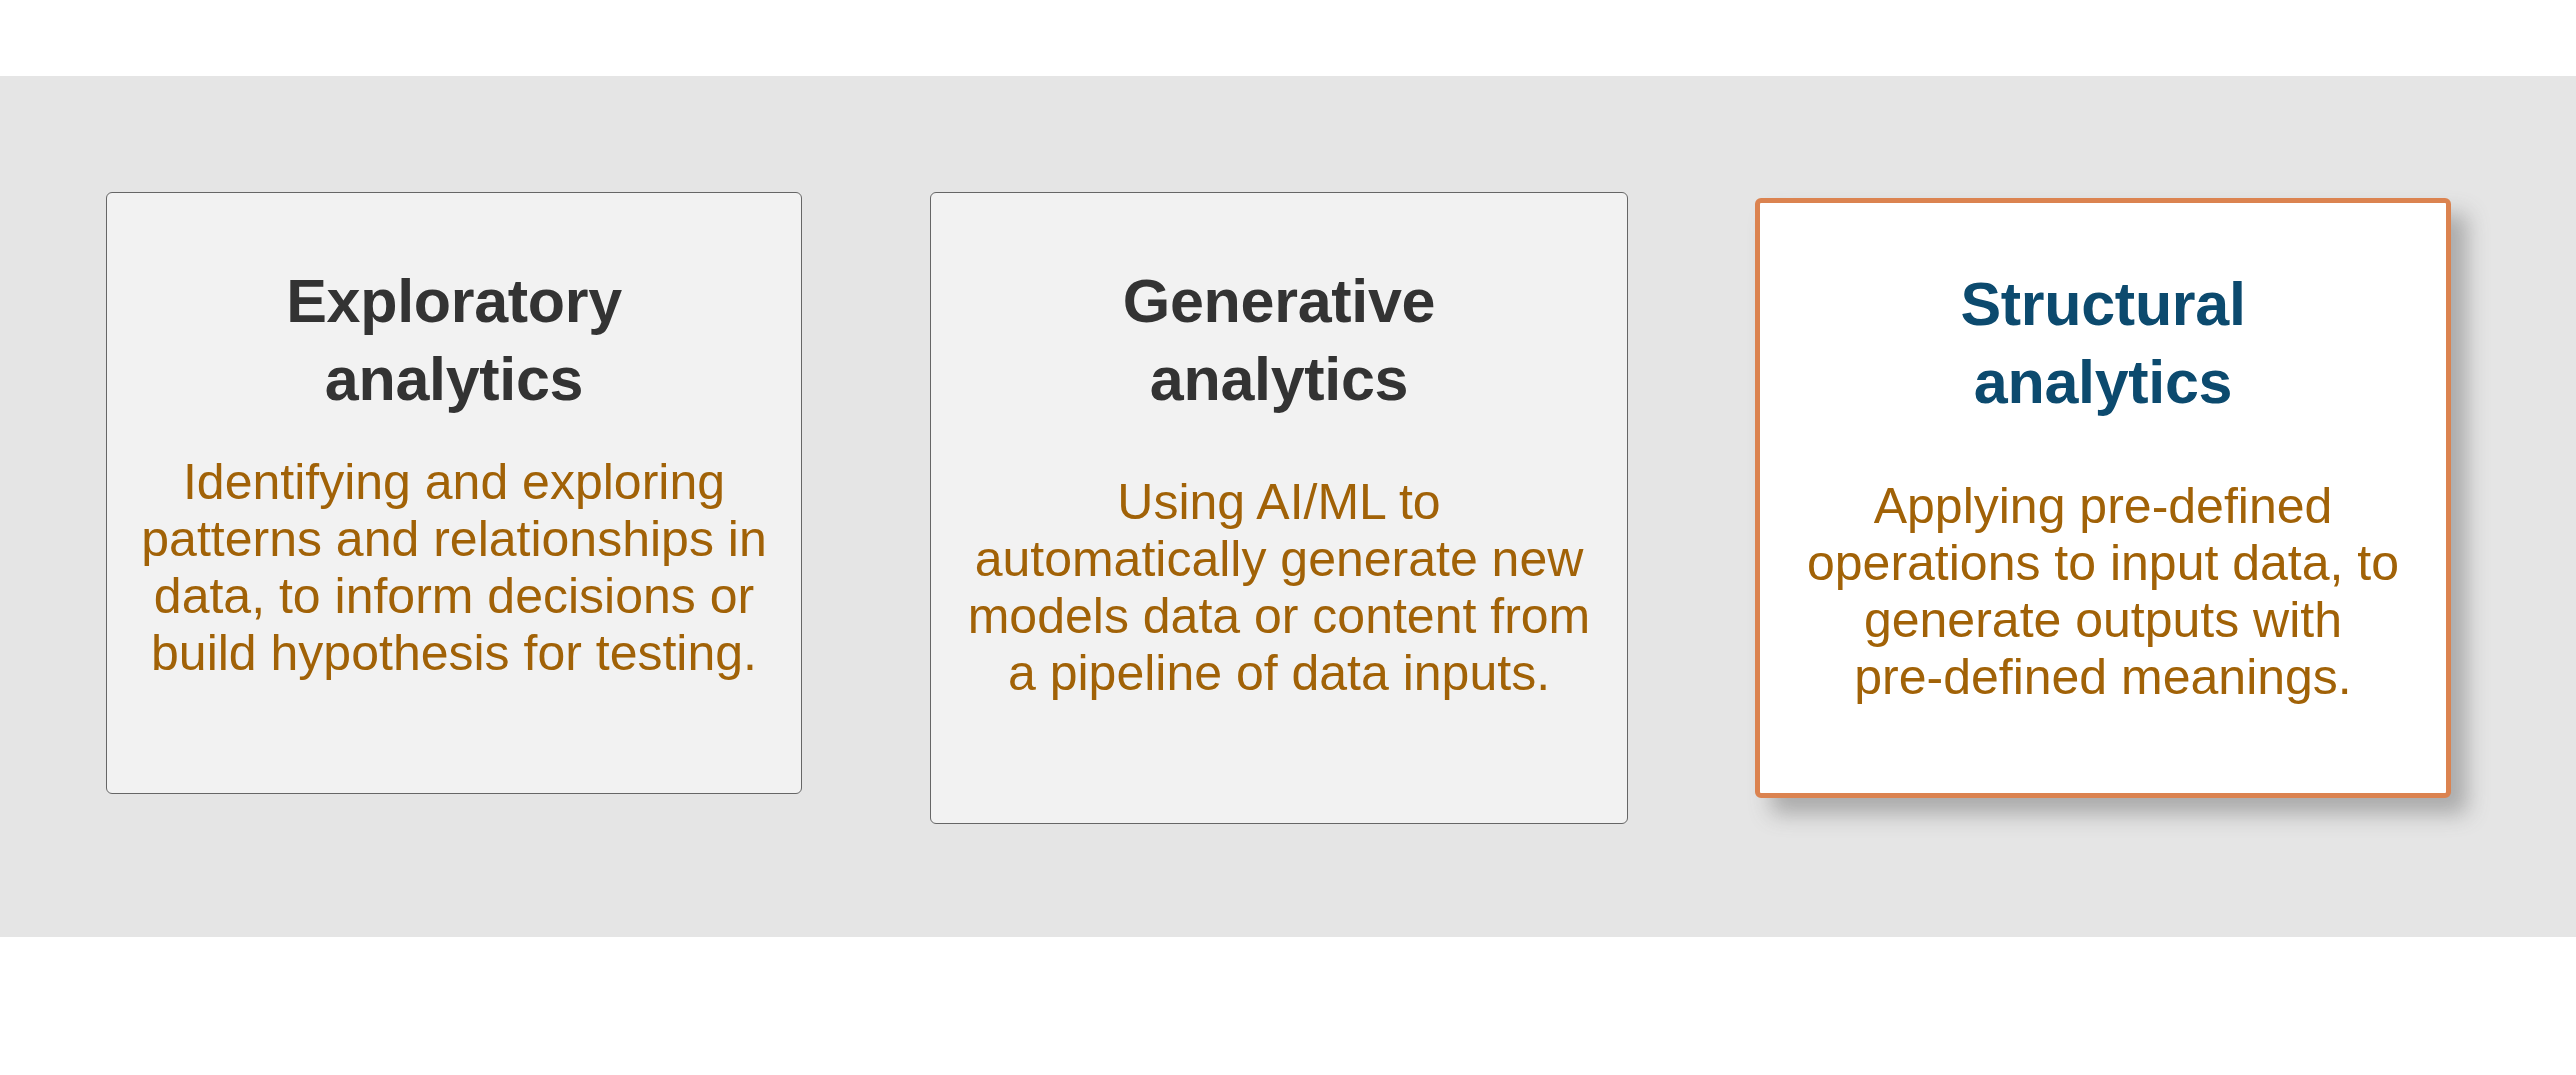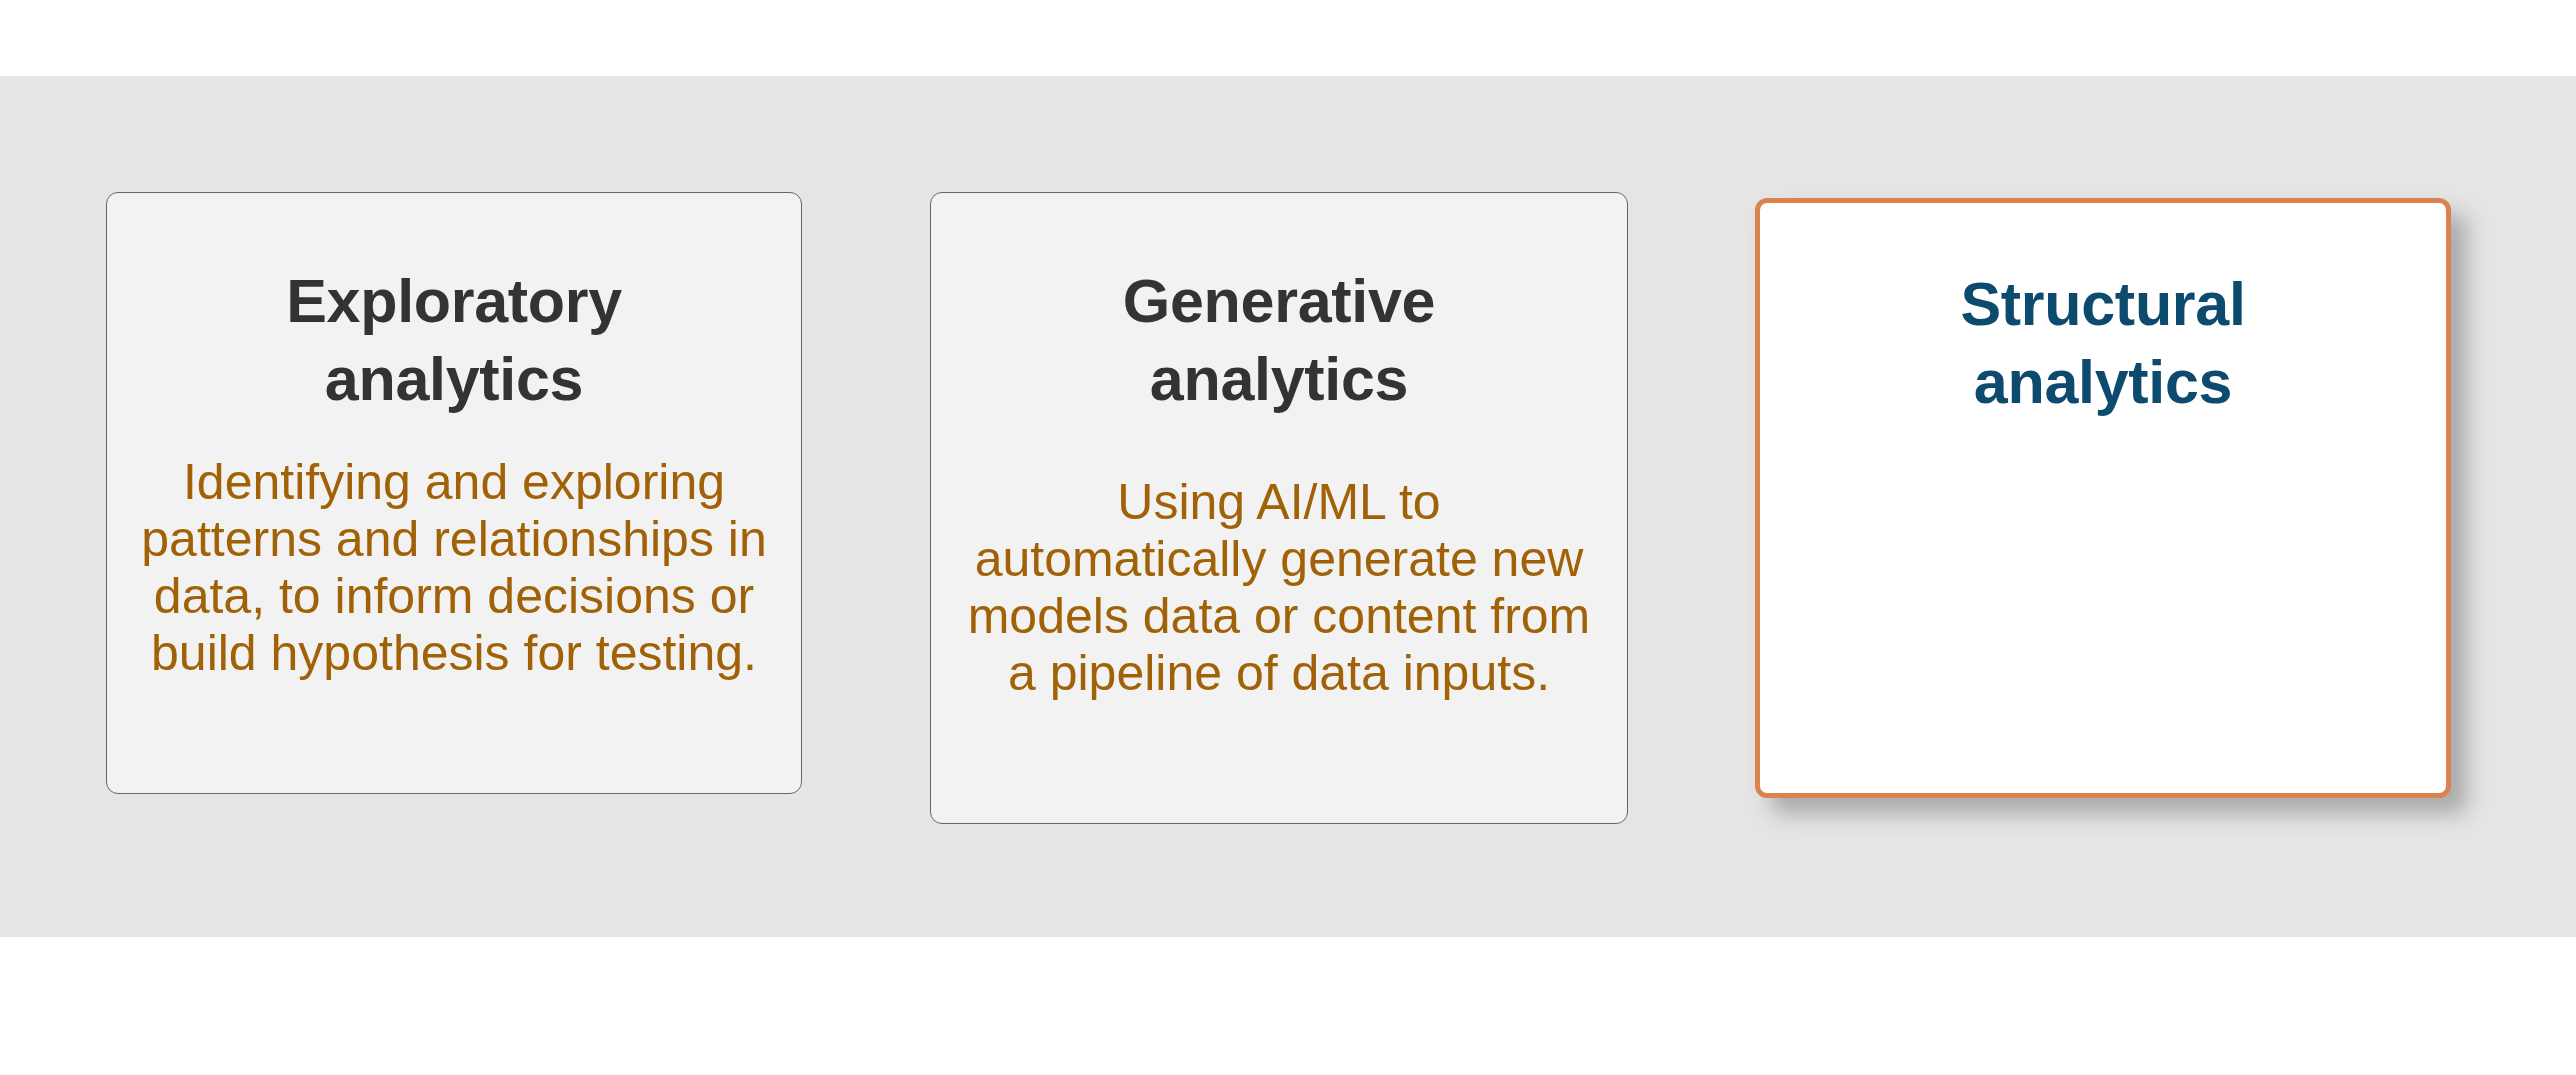--- a/index.html
+++ b/index.html
@@ -28,21 +28,21 @@
     top: 76px;
     width: 2576px;
     height: 861px;
     background: #e5e5e5;
   }
 
   
   .card {
     position: absolute;
     box-sizing: border-box;
-    border-radius: 12px;
+    border-radius: 6px;
     text-align: center;
     overflow: hidden;
   }
 
   .card.plain {
     background: #f2f2f2;
     border: 1.8px solid #666666;
   }
 
   .card.accent {
@@ -111,16 +111,20 @@
 analytics</div>
     <div class="card-body">Using AI/ML to
 automatically generate new
 models data or content from
 a pipeline of  data inputs.</div>
   </div>
 
   <div id="card-3" class="card accent">
     <div class="card-title">Structural
 analytics</div>
+    <div class="card-body">Applying pre-defined
+operations to input data, to
+generate outputs with
+pre-defined meanings.</div>
   </div>
 
 </div>
 
 
 </body></html>

